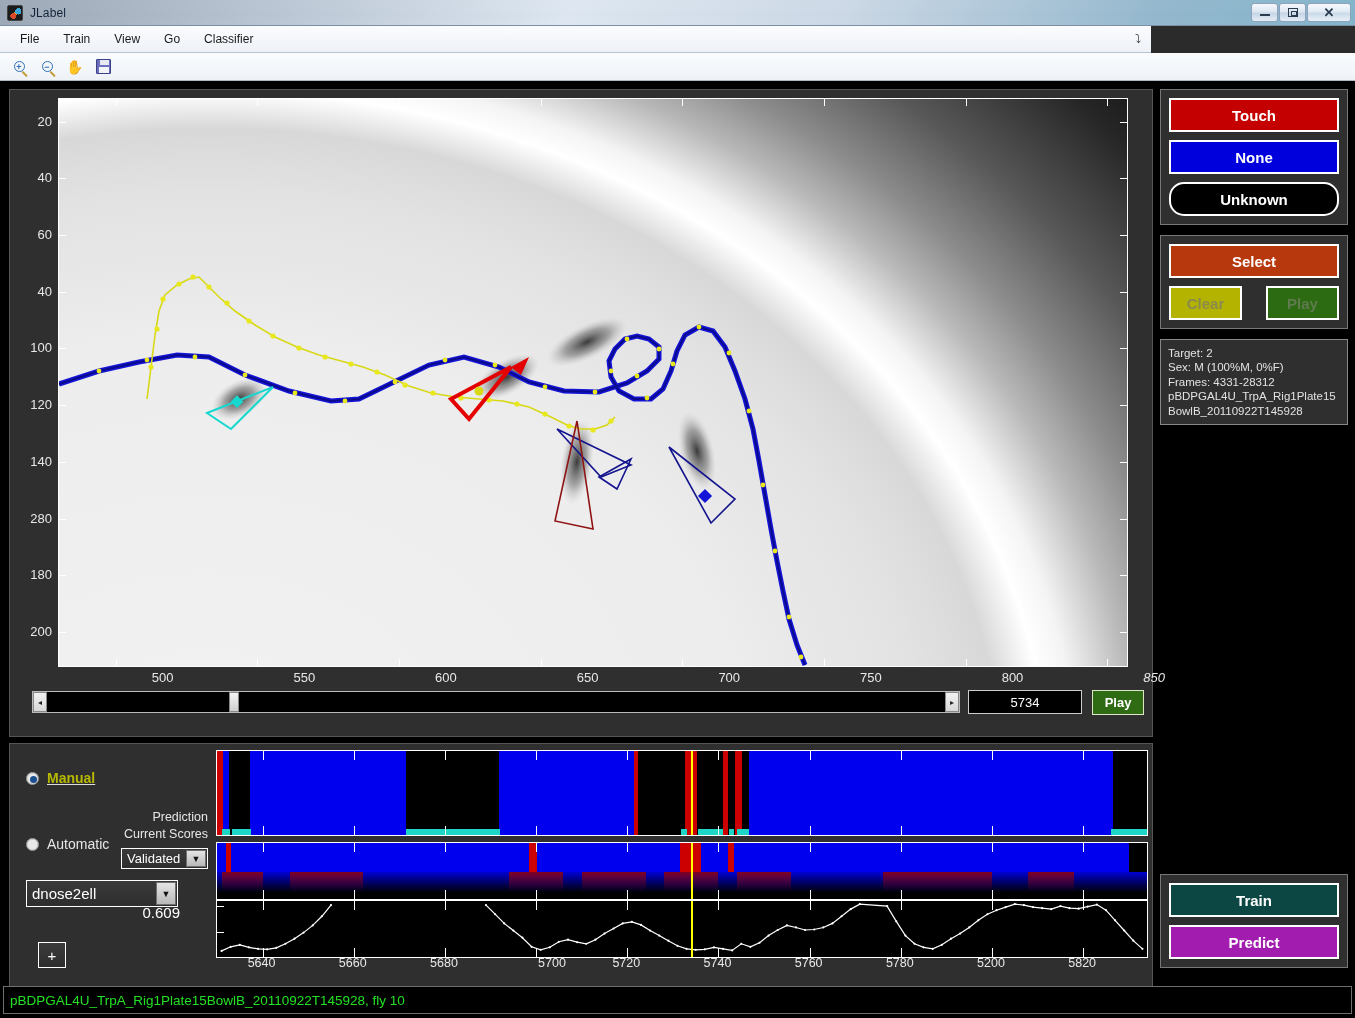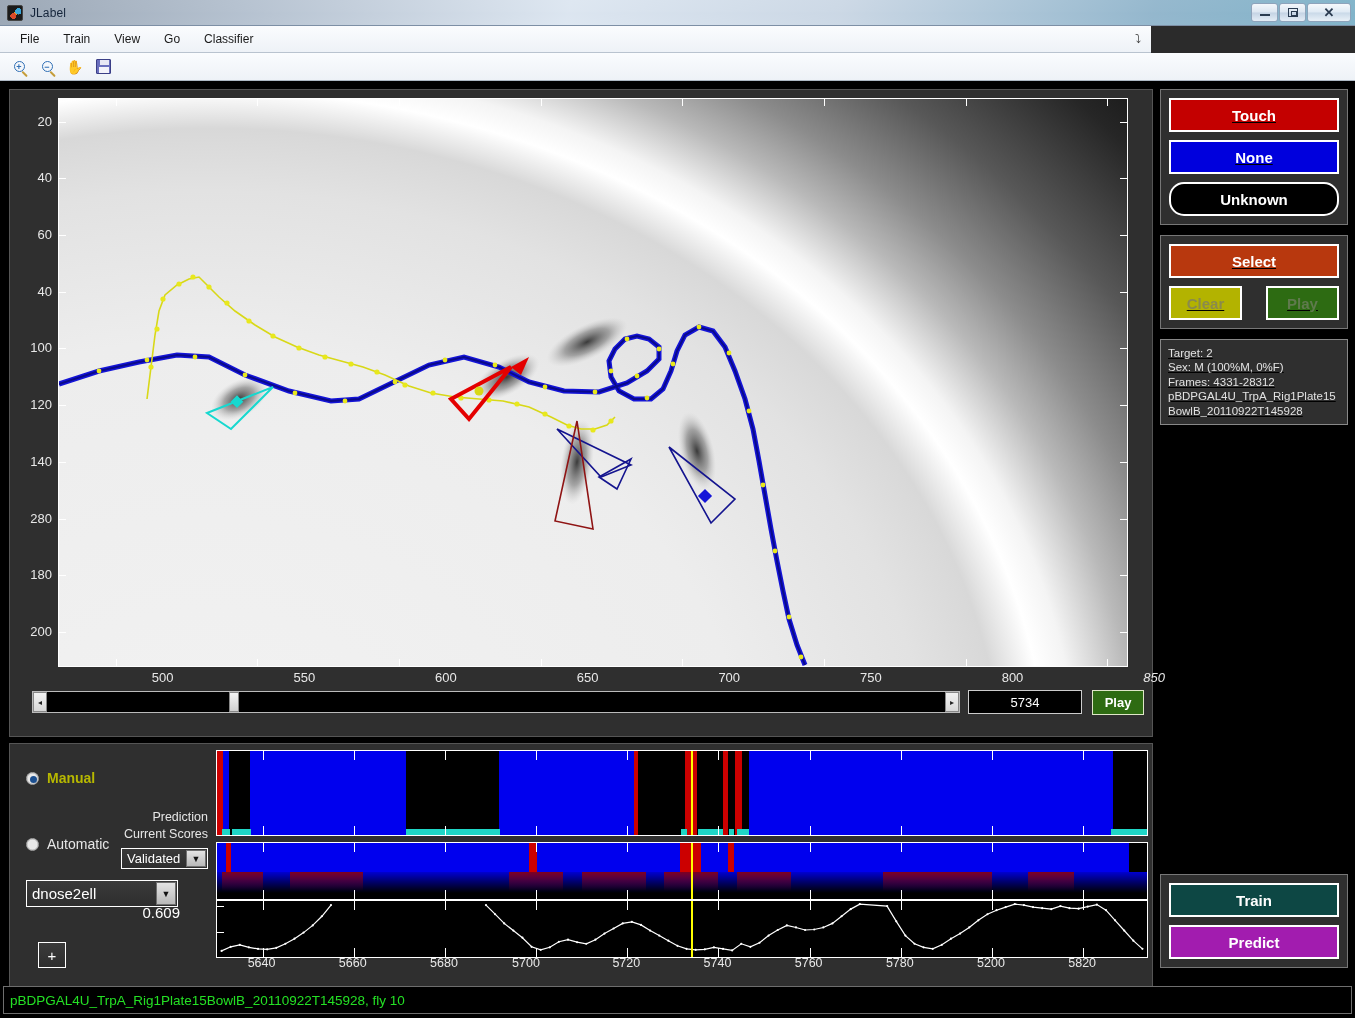--- a/index.html
+++ b/index.html
@@ -172,21 +172,21 @@
   #band-score  { top:150px; height:58px; }
   .seg { position:absolute; top:0; height:100%; }
   .vtick { position:absolute; top:0; width:1px; height:9px; background:#fff; }
   .vtick.bot { top:auto; bottom:0; }
   .cyanmark { position:absolute; bottom:0; height:6px; background:#1fd6c6; }
   .cursor { position:absolute; top:0; width:2px; height:100%; background:#ffff00; z-index:6; }
   #tl-xlabels { position:absolute; left:206px; top:212px; width:932px; height:18px; }
   #tl-xlabels span { position:absolute; color:#e8e8e8; font-size:12.5px; transform:translateX(-50%); }
 
   
-  #rightpanel { position:absolute; left:1160px; top:8px; width:188px; height:922px;text-decoration:underline; }
+  #rightpanel { position:absolute; left:1160px; top:8px; width:188px; height:922px; }
   .group { background:#2f2f2f; border:1px solid #777; padding:8px; }
   .bigbtn {
     height:34px; border:2px solid #ffffff; color:#fff; font-size:15px; font-weight:bold;
     display:flex; align-items:center; justify-content:center; margin-bottom:8px;
   }
   .bigbtn:last-child { margin-bottom:0; }
   .rowbtns { display:flex; gap:24px; }
   .rowbtns .bigbtn { flex:1; margin-bottom:0; }
   #infobox {
     background:#2f2f2f; border:1px solid #888; color:#e2e2e2; font-size:11.5px; padding:6px 7px;
@@ -458,21 +458,21 @@
           <div class="sl-arrow">▸</div>
         </div>
         <div id="framebox">5734</div>
         <div id="playbtn">Play</div>
       </div>
     </div>
 
     <div id="timelinepanel">
 
       <div id="tl-left">
-        <div class="radio-row" style="left:8px; top:18px;">
+        <div class="radio-row" style="left:8px; top:18px;text-decoration:underline;">
           <div class="radio on"></div>
           <div class="radio-label lbl-manual">Manual</div>
         </div>
 
         <div class="radio-row" style="left:8px; top:84px;">
           <div class="radio"></div>
           <div class="radio-label lbl-auto">Automatic</div>
         </div>
 
         <div class="tl-righttext" style="top:58px;">Prediction</div>
@@ -695,21 +695,21 @@
             <div style="position: absolute; left: 0px; width: 7px; height: 1px; background: rgb(255, 255, 255); top: 30.5455px;"></div>
             <div style="position: absolute; left: 0px; width: 7px; height: 1px; background: rgb(255, 255, 255); top: 5.09091px;"></div>
           </div>
         <div id="score-ylabels"></div>
       </div>
 
       <div id="tl-xlabels">
           <span style="left: 45.5882px; top: 0px;">5640</span>
           <span style="left: 136.765px; top: 0px;">5660</span>
           <span style="left: 227.941px; top: 0px;">5680</span>
-          <span style="left: 310px; top: 0px; text-align: right;">5700</span>
+          <span style="left: 336px; top: 0px; text-align: right;">5700</span>
           <span style="left: 410.294px; top: 0px;">5720</span>
           <span style="left: 501.471px; top: 0px;">5740</span>
           <span style="left: 592.647px; top: 0px;">5760</span>
           <span style="left: 683.824px; top: 0px;">5780</span>
           <span style="left: 775px; top: 0px;">5200</span>
           <span style="left: 866.176px; top: 0px;">5820</span>
         </div>
     </div>
 
     <div id="rightpanel">

